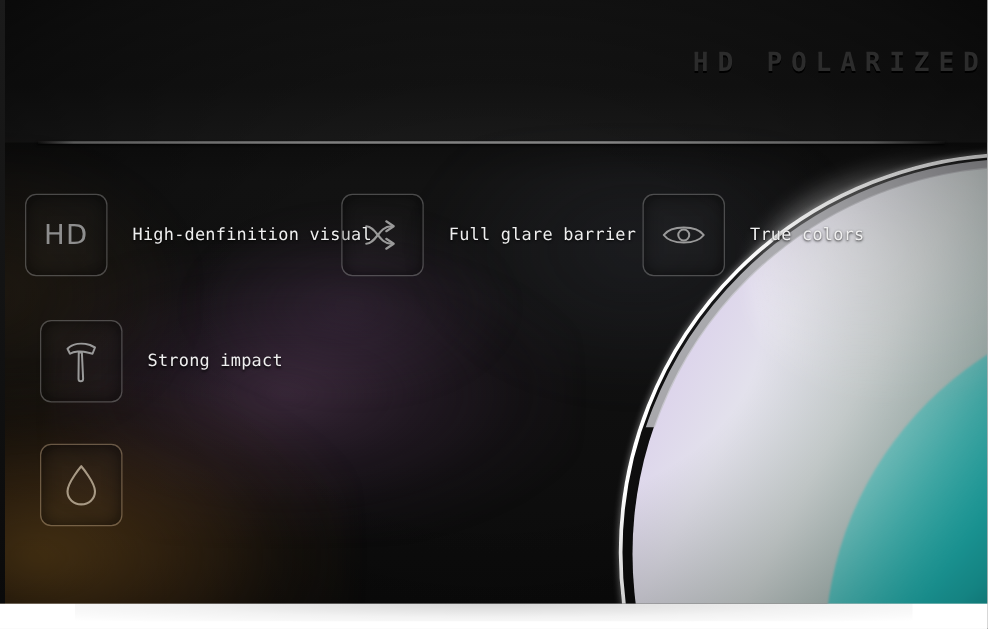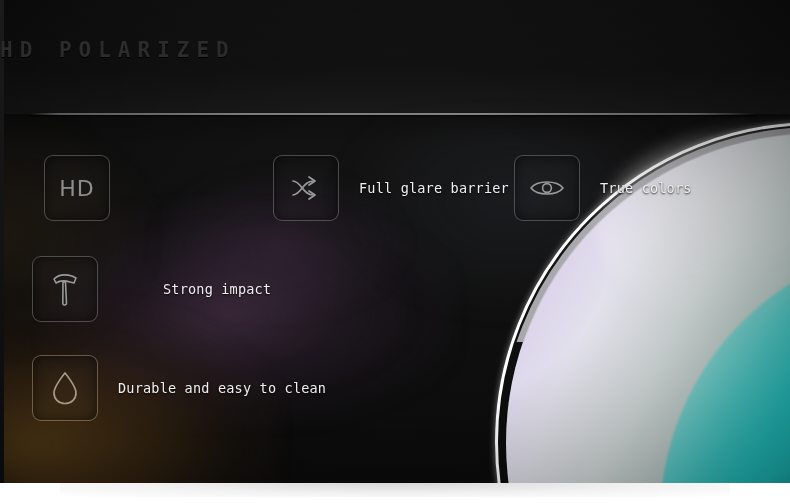--- a/index.html
+++ b/index.html
@@ -103,21 +103,21 @@
   
   .left-edge{
     position:absolute; left:0; top:0; width:4px; height:483px;
     background:linear-gradient(180deg,#1b1b1b,#0a0a0a);
   }
 
   
   .title{
     position:absolute;
     left:0; top:38px; width:790px;
-    text-align:left;
+    text-align:right;
     font-family:"DejaVu Sans Mono", monospace;
     font-size:21px;
     font-weight:700;
     letter-spacing:7px;
     color:#2c2c2c;
     text-shadow:0 1px 0 #000;
     white-space:nowrap;
   }
 
   
@@ -237,24 +237,24 @@
     margin-left:20px;
     font-family:"DejaVu Sans Mono", monospace;
     font-size:13.5px;
     letter-spacing:0.2px;
     color:#efefef;
     white-space:nowrap;
     text-shadow:0 1px 2px rgba(0,0,0,0.85);
   }
 
   
-  .f0{ left:44px;  top:155px; }
+  .f0{ left:20px;  top:155px; }
   .f1{ left:273px; top:155px; }
   .f2{ left:514px; top:155px; }
-  .f3{ left:32px;  top:256px;gap:45px; }
+  .f3{ left:32px;  top:256px; }
   .f4{ left:273px; top:256px; }
   .f5{ left:514px; top:256px; }
   .f6{ left:32px;  top:355px; }
 
   
   .bottom-strip{
     position:absolute;
     left:0; top:483px;
     width:790px; height:20px;
     background:#ffffff;
@@ -296,20 +296,21 @@
     <div class="title">HD POLARIZED</div>
 
     <div class="divider"></div>
 
     <div class="features">
 
       <div class="feat f0">
         <div class="icon-box">
           <span class="hd-text">HD</span>
         </div>
+        <div class="feat-label">High-denfinition visual</div>
       </div>
 
       <div class="feat f2">
         <div class="icon-box">
           <svg width="36" height="24" viewBox="0 0 36 24" fill="none" stroke="#9a9a9a" stroke-width="1.6" stroke-linecap="round" stroke-linejoin="round">
             <path d="M2 12 C8 4, 28 4, 34 12 C28 20, 8 20, 2 12 Z"></path>
             <circle cx="18" cy="12" r="4.4"></circle>
           </svg>
         </div>
         <div class="feat-label">True colors</div>
@@ -338,21 +339,20 @@
       </div>
 
 
 
       <div class="feat f6">
         <div class="icon-box glowy">
           <svg width="28" height="36" viewBox="0 0 28 36" fill="none" stroke="#a89a85" stroke-width="1.7" stroke-linecap="round" stroke-linejoin="round">
             <path d="M14 3 C14 3, 3 16, 3 23 C3 29.2, 7.9 33.5, 14 33.5 C20.1 33.5, 25 29.2, 25 23 C25 16, 14 3, 14 3 Z"></path>
           </svg>
         </div>
-        <div class="feat-label">Durable and easy to clean</div>
       </div>
 
     </div>
   </div>
 
   <div class="bottom-strip"></div>
   <div class="bottom-shadow"></div>
 
 </div>
 

